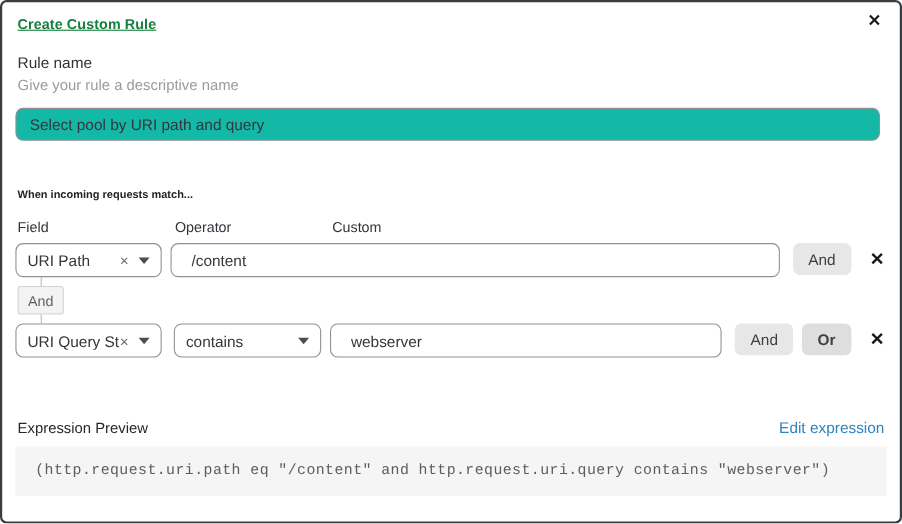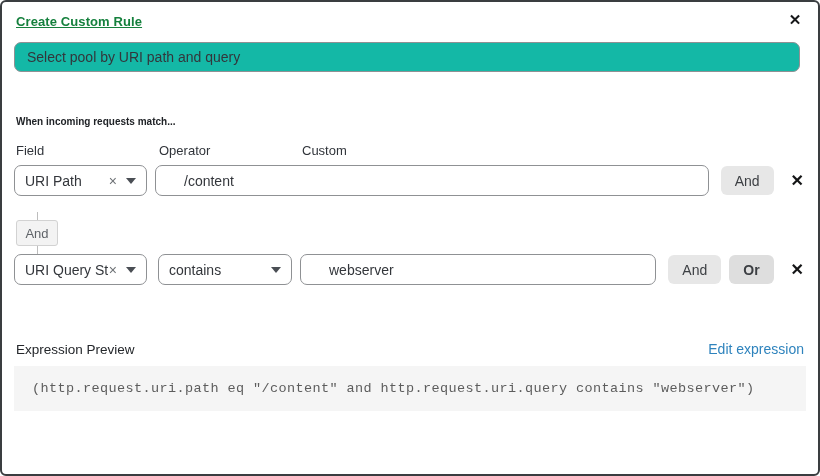--- a/index.html
+++ b/index.html
@@ -73,22 +73,21 @@
     margin: 16px 14px 7px 14px;
     font-size: 13px;
     color: #30343a;
   }
   .col-label-field { width: 143px; }
   .col-label-operator { width: 143px; }
   .col-label-value { flex: 1; }
 
   .cond-row {
     display: flex;
-    align-items: center;
-    margin: 0 14px 16px 12px;
+    margin: 0 14px 0 12px;
     height: 31px;
   }
 
   .select-box {
     display: flex;
     align-items: center;
     height: 31px;
     border: 1px solid #8f9194;
     border-radius: 7px;
     background: #fff;
@@ -114,21 +113,21 @@
     width: 0; height: 0;
     border-left: 5px solid transparent;
     border-right: 5px solid transparent;
     border-top: 6px solid #4a4e54;
   }
 
   .value-input {
     flex: 1;
     height: 31px;
     margin-left: 8px;
-    padding: 0 28px;
+    padding: 0 18px;
     border: 1px solid #8f9194;
     border-radius: 7px;
     font-family: "Liberation Sans", sans-serif;
     font-size: 14px;
     color: #33363b;
     outline: none;
     min-width: 0;
   }
 
   .logic-btn {
@@ -203,20 +202,24 @@
   }
 </style>
 </head>
 <body>
 
 <div class="dialog">
 
   <h1 class="dialog-title">Create Custom Rule</h1>
   <button class="close-btn">✕</button>
 
+  <div class="section-rule-name">
+    <div class="field-label">Rule name</div>
+    <div class="helper-text">Give your rule a descriptive name</div>
+  </div>
   <input class="text-input" type="text" value="Select pool by URI path and query" style="">
 
   <h2 class="match-heading">When incoming requests match...</h2>
 
   <div class="col-labels">
     <div class="col-label-field">Field</div>
     <div class="col-label-operator">Operator</div>
     <div class="col-label-value">Custom</div>
   </div>
 

